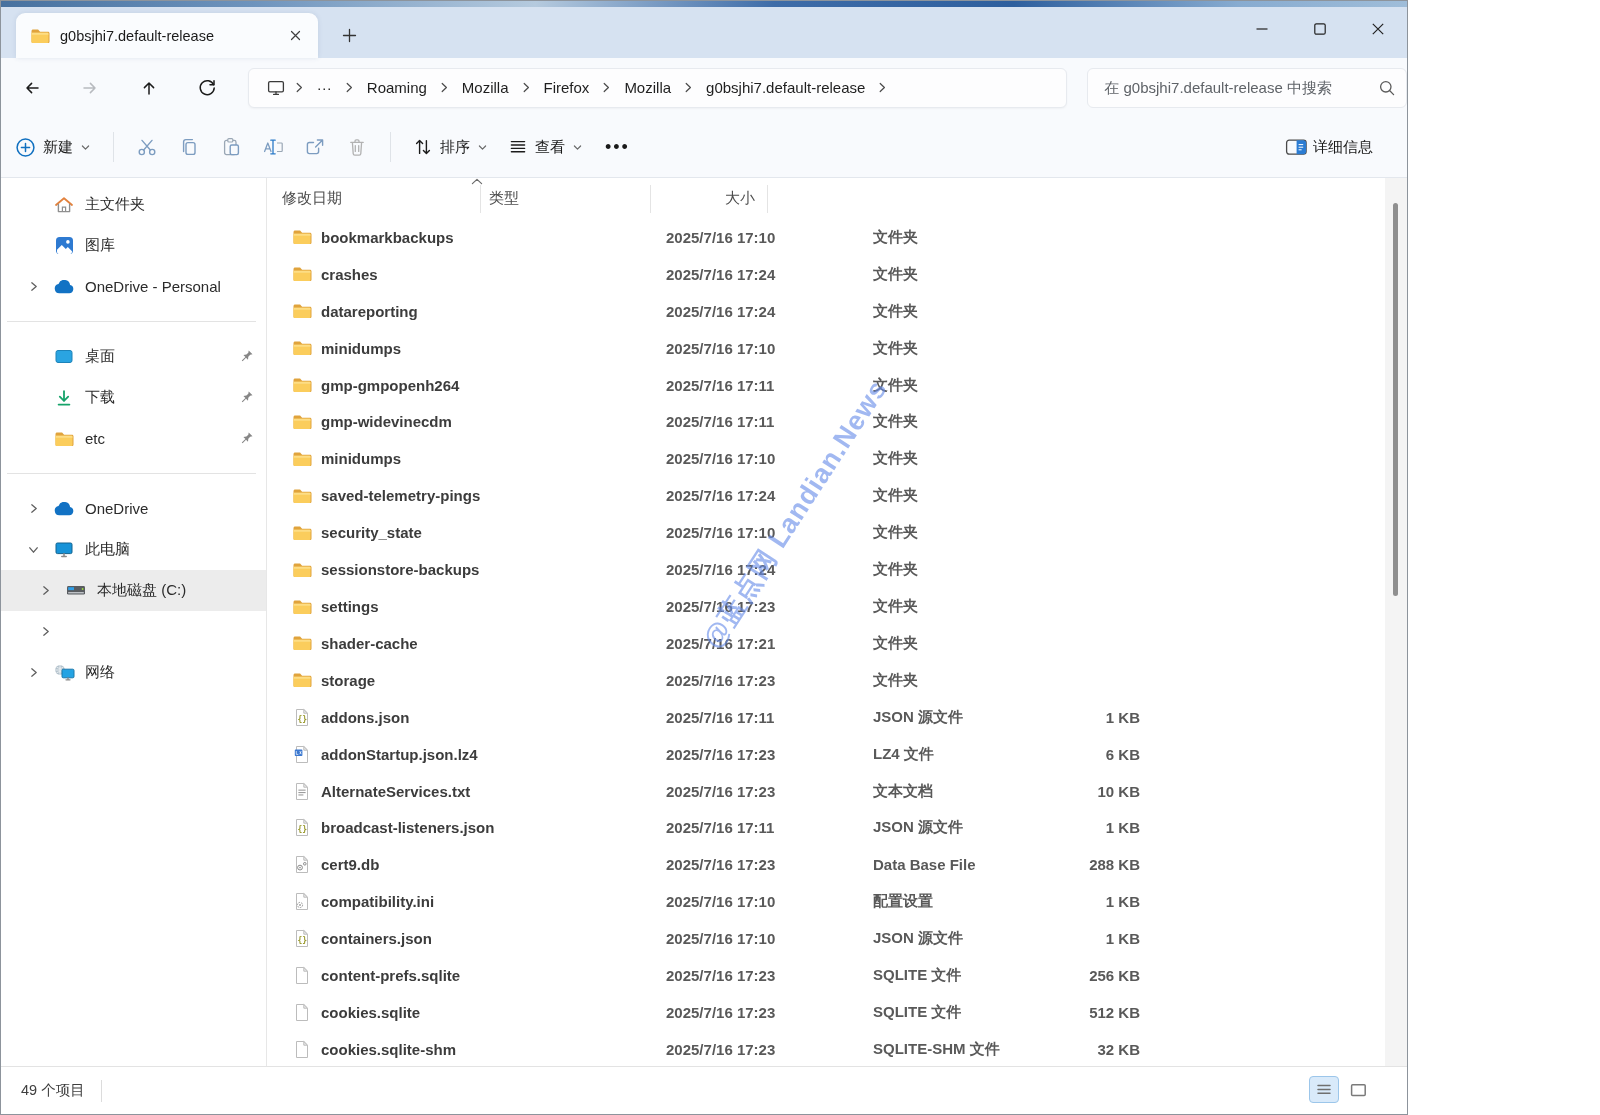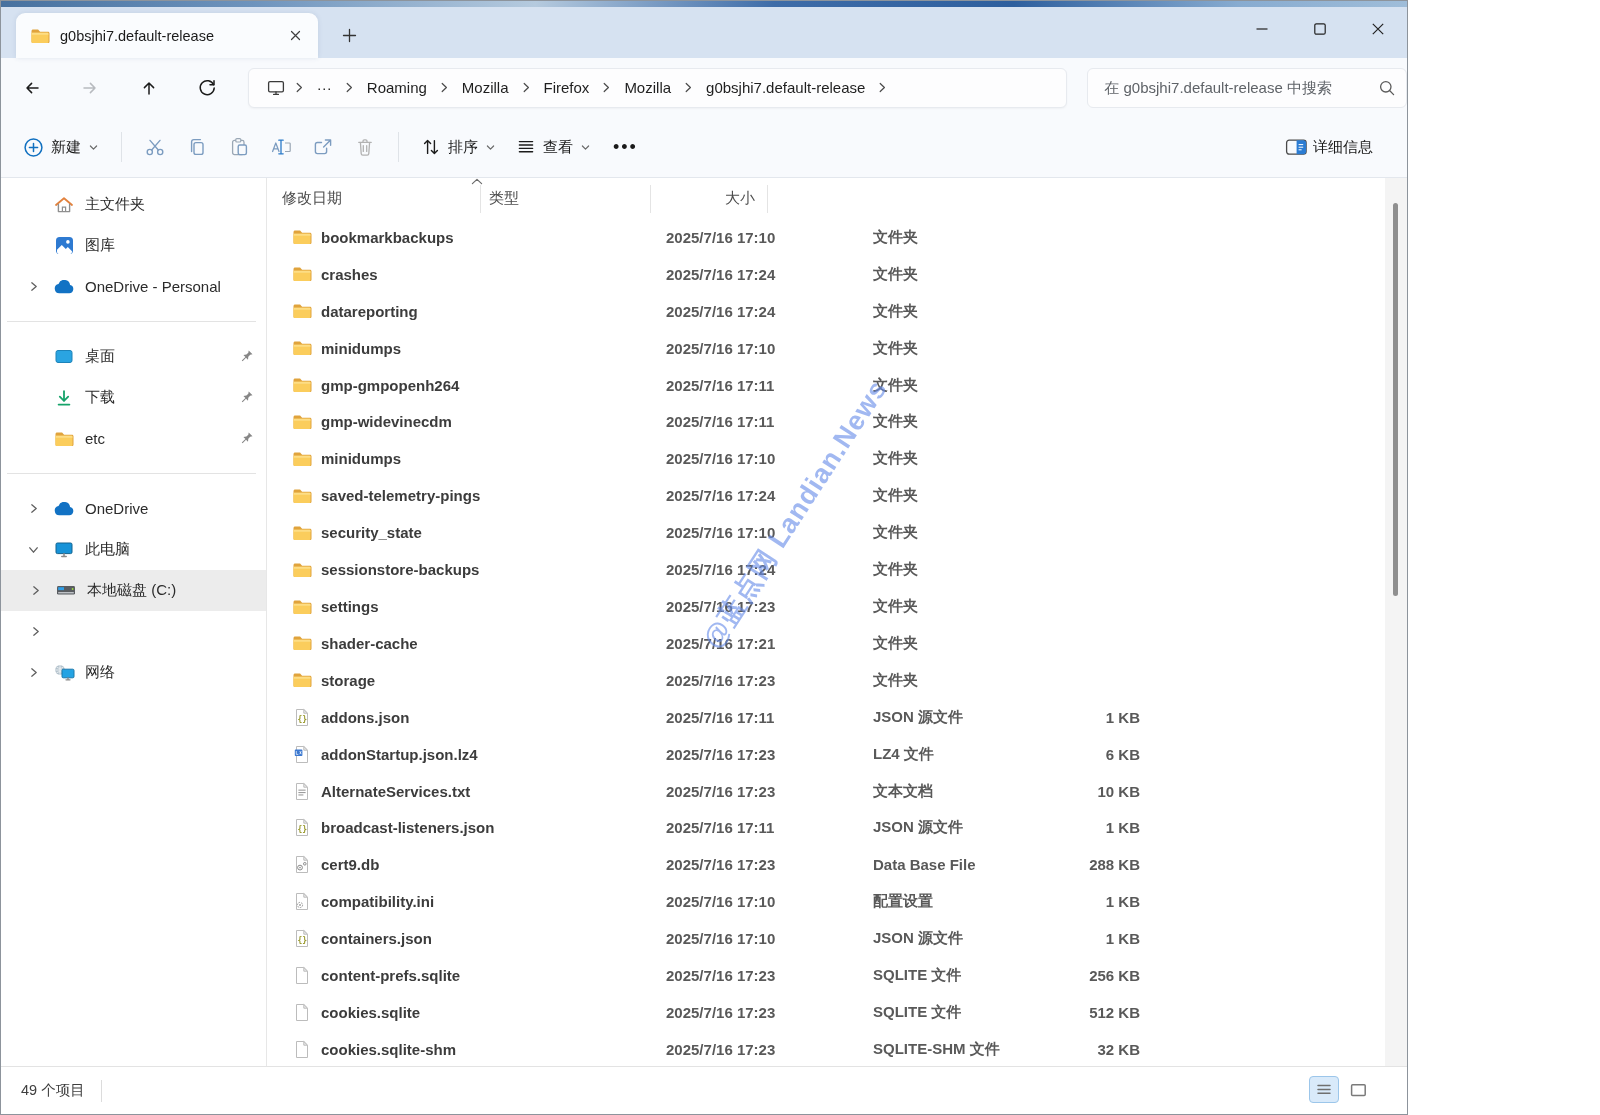--- a/index.html
+++ b/index.html
@@ -28,34 +28,34 @@
     display:flex; align-items:center; padding:0 8px 0 12px; box-shadow:0 1px 2px rgba(0,0,0,.04); }
   .crumb { font-size:15px; color:#1f1f1f; padding:4px 9px; border-radius:4px; white-space:nowrap; }
   .crumb-chev { display:flex; align-items:center; padding:0 4px; }
   .addr-root { display:flex; align-items:center; padding:0 5px; }
   .searchbox { margin-left:20px; width:352px; height:40px; background:#fdfdfe; border:1px solid #e7eaef; border-radius:6px;
     display:flex; align-items:center; padding:0 10px 0 16px; }
   .searchbox input { flex:1; border:none; outline:none; background:transparent; font:15px "Liberation Sans","DejaVu Sans",sans-serif; color:#4f5358; }
   .searchbox input::placeholder { color:#5f6368; opacity:1; }
 
   
-  .toolbar { position:relative; height:61px; background:#f8fafd; border-bottom:1px solid #e3e7ed; display:flex; align-items:center; padding-left:12px; }
+  .toolbar { position:relative; height:61px; background:#f8fafd; border-bottom:1px solid #e3e7ed; display:flex; align-items:center; padding-left:4px; }
   .tb-group { display:flex; align-items:center; gap:7px; padding:7px 10px; border-radius:5px; }
   .tb-label { font-size:15px; color:#1a1a1a; }
   .tb-divider { width:1px; height:30px; background:#dfe3e8; margin:0 12px; }
   .tb-icon-btn { width:42px; height:38px; display:flex; align-items:center; justify-content:center; border-radius:5px; }
   .tb-more { font-size:18px; color:#1a1a1a; letter-spacing:2px; padding:0 12px; }
   .tb-details { position:absolute; right:24px; display:flex; align-items:center; gap:5px; padding:7px 10px; border-radius:5px; }
 
   
   .main { position:absolute; top:177px; bottom:48px; left:0; right:0; display:flex; }
   .sidebar { width:266px; border-right:1px solid #e7e7e7; padding-top:6px; background:#fff; overflow:hidden; }
   .side-item { position:relative; height:41px; display:flex; align-items:center; padding-left:20px; }
   .side-item.sel { background:#ececec; }
-  .side-item.indent1 { padding-left:22px; }
+  .side-item.indent1 { padding-left:32px; }
   .side-chev { width:24px; height:24px; display:flex; align-items:center; justify-content:center; flex:0 0 24px; }
   .side-icon { width:22px; height:22px; margin-left:8px; display:flex; align-items:center; justify-content:center; flex:0 0 22px; }
   .side-label { margin-left:10px; font-size:15px; color:#2b2b2b; white-space:nowrap; }
   .side-pin { position:absolute; right:12px; top:13px; }
   .side-divider { height:1px; background:#e3e3e3; margin:14px 10px 14px 6px; }
 
   .content { position:relative; flex:1; background:#fff; }
   .list-header { height:41px; display:flex; align-items:center; position:relative; }
   .hcell { height:28px; display:flex; align-items:center; font-size:15px; color:#4c4c4c; border-right:1px solid #e4e4e4; }
   .hc-name { width:384px; padding-left:43px; }

